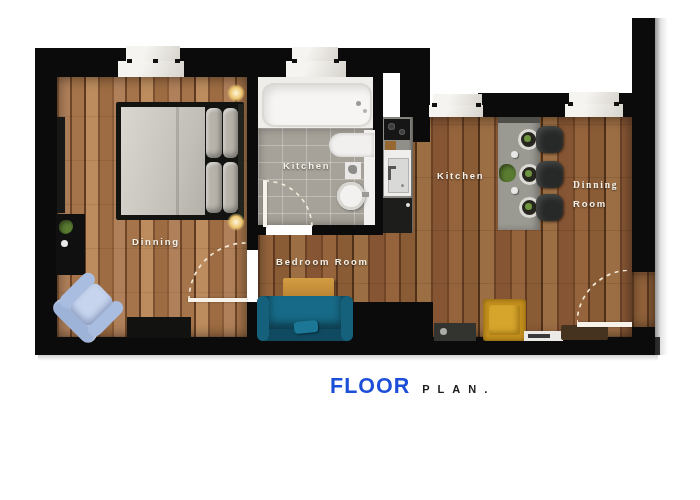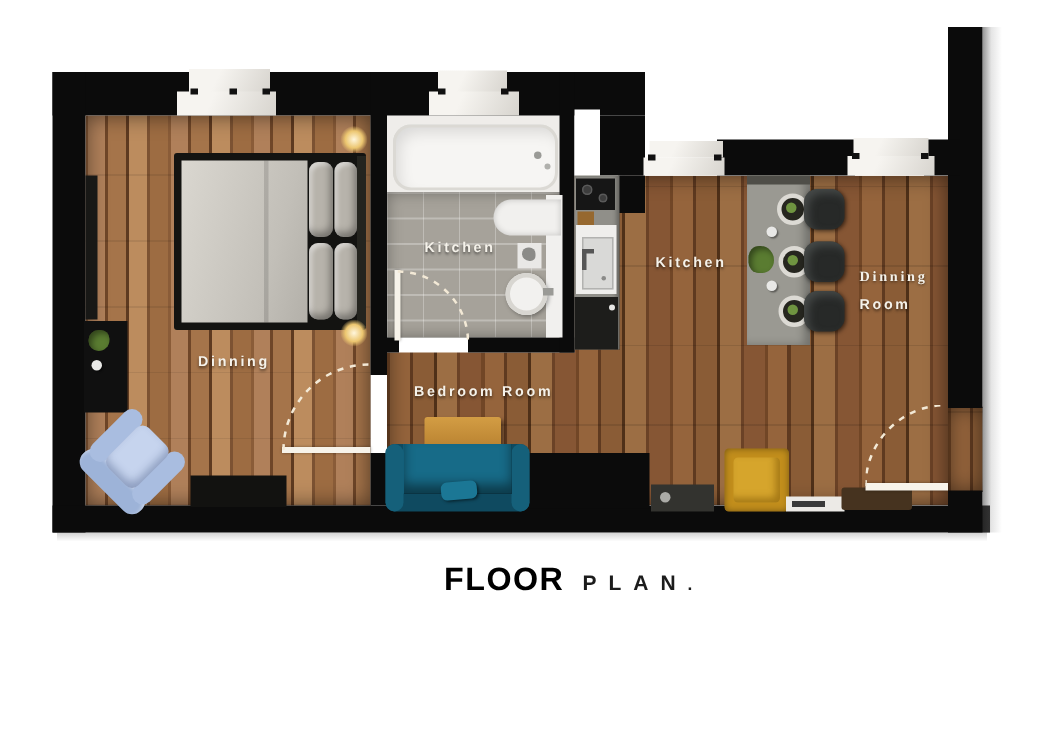--- a/index.html
+++ b/index.html
@@ -105,22 +105,22 @@
   .ball{position:absolute;width:7px;height:7px;border-radius:50%;background:#e8e8e6;box-shadow:1px 1px 1px rgba(0,0,0,0.4);}
   .plant{position:absolute;background:#5a7c31;border-radius:46% 58% 52% 44%;box-shadow:inset 2px 2px 4px rgba(0,0,0,0.45);}
   .plant.small{border-radius:50% 44% 56% 50%;}
   .stool{position:absolute;width:27px;height:27px;border-radius:9px;background:#272928;
     box-shadow:inset 3px 3px 6px rgba(90,95,94,0.6), 1px 1px 3px rgba(0,0,0,0.6);}
   
   .shadow-right{position:absolute;background:linear-gradient(90deg,rgba(60,60,60,0.55),rgba(160,160,160,0.28) 45%,rgba(255,255,255,0));}
   .shadow-bottom{position:absolute;background:linear-gradient(180deg,rgba(0,0,0,0.18),rgba(0,0,0,0));}
   
   .title{position:absolute;left:296px;top:374px;display:flex;align-items:baseline;}
-  .title .floor{font-size:21.5px;font-weight:800;letter-spacing:1px;color:#000000;}
-  .title .plan{font-size:14px;font-weight:700;letter-spacing:8px;color:#1c1c1c;margin-left:12px;}
+  .title .floor{font-size:21.5px;font-weight:800;letter-spacing:1px;color:#1d4ed8;margin-left:34px;}
+  .title .plan{font-size:11px;font-weight:700;letter-spacing:8px;color:#1c1c1c;margin-left:12px;}
   .title .period{font-size:11.5px;font-weight:700;color:#1c1c1c;}
 </style>
 </head>
 <body>
 
 <div class="canvas">
   <div class="abs" style="left:0;top:0;width:700px;height:500px;">
 
     <div class="wood-bed" style="left:57px;top:77px;width:190px;height:260px;"></div>
     <div class="bath-white" style="left:258px;top:77px;width:115px;height:53px;"></div>

